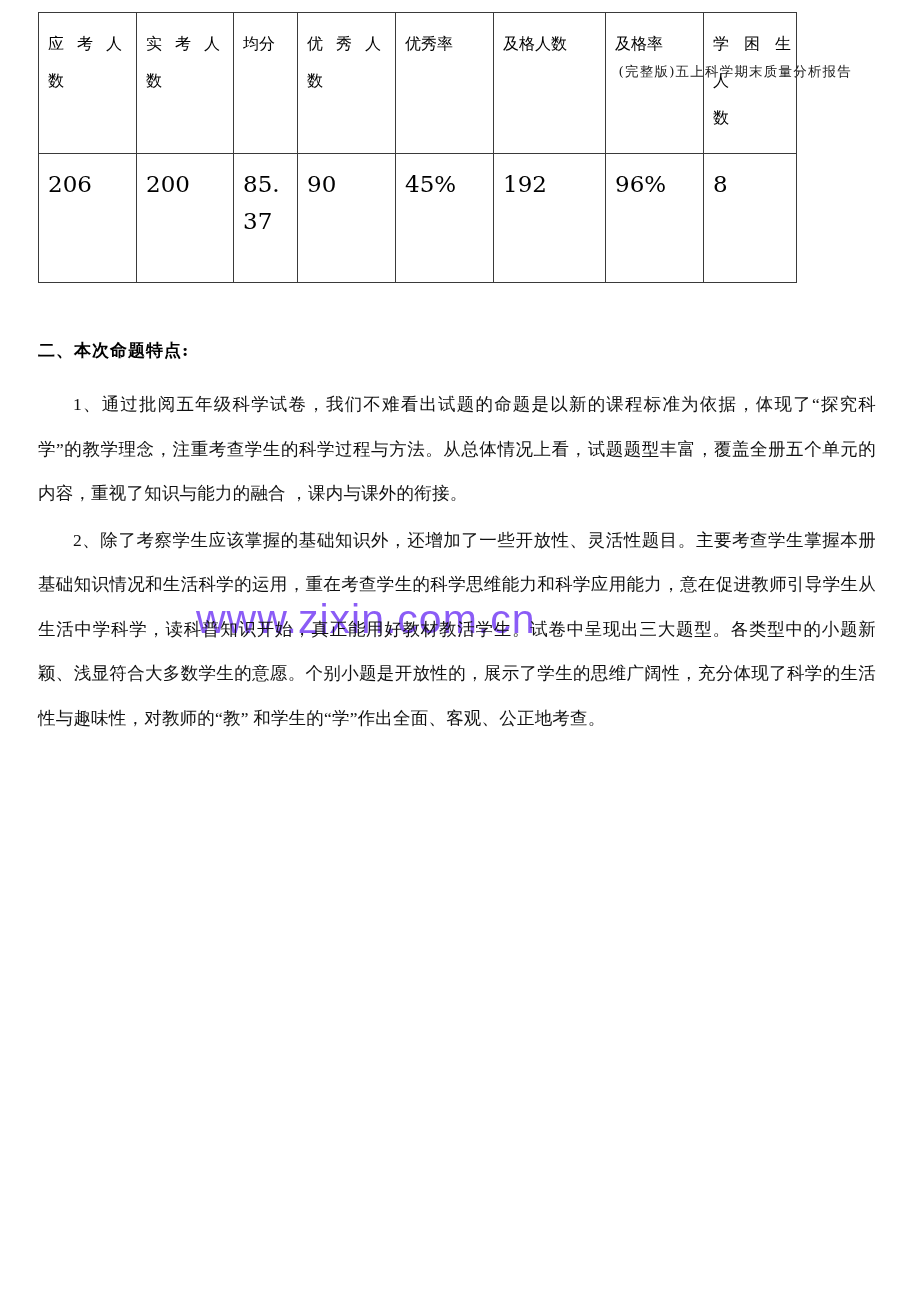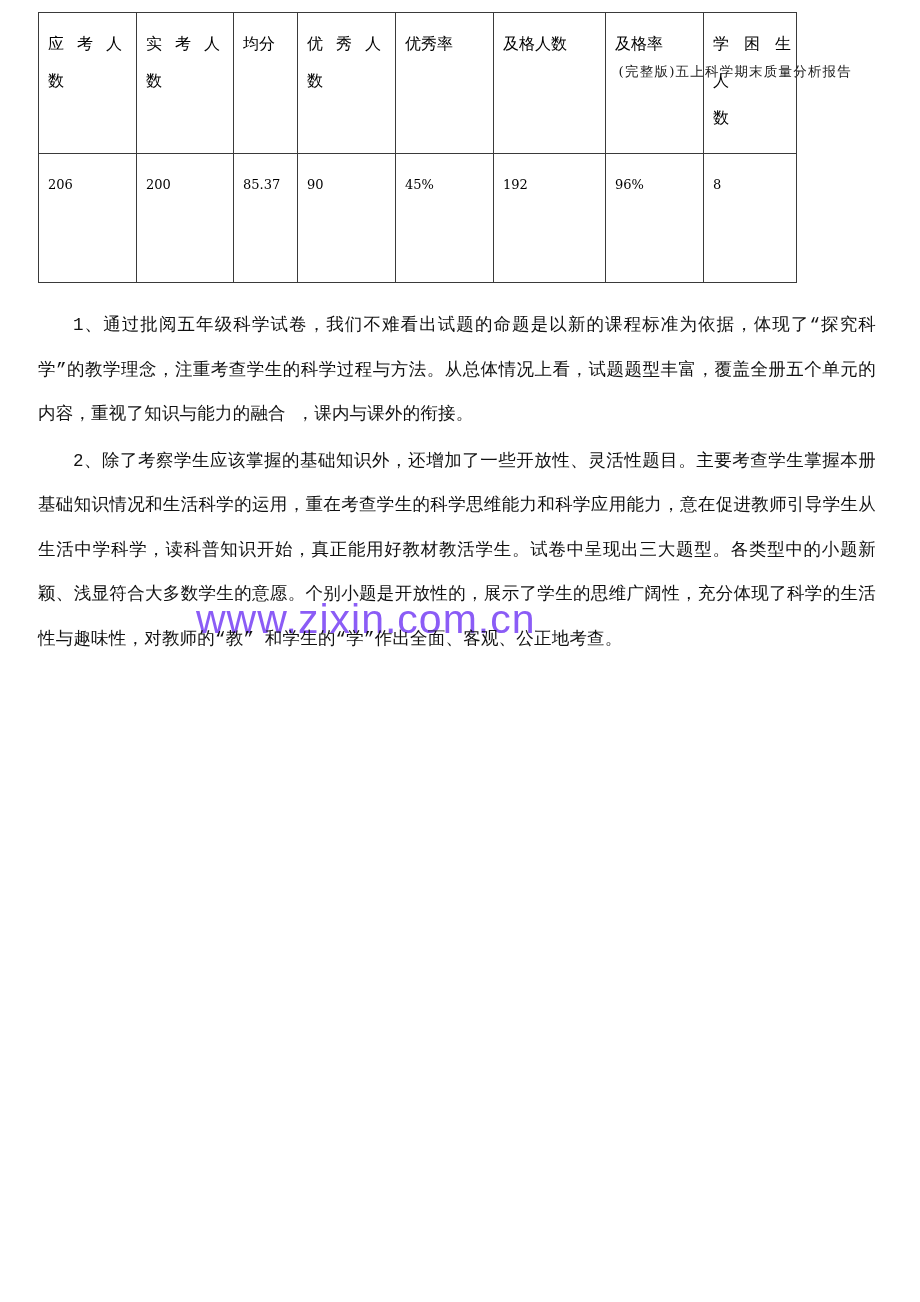--- a/index.html
+++ b/index.html
@@ -98,21 +98,21 @@
     padding: 12px 9px 17px 9px;
     font-weight: normal;
     text-align: left;
     font-size: 16px;
     line-height: 37px;
     color: #000;
     word-break: break-all;
     margin-left: 16px;
   }
   table.grade-table thead td { height: 102px; }
-  table.grade-table tbody td { height: 99px; font-size: 13px; }
+  table.grade-table tbody td { height: 99px; font-size: 23px; }
   .col-0 { width: 98px; }
   .col-1 { width: 97px; }
   .col-2 { width: 64px; }
   .col-3 { width: 98px; }
   .col-4 { width: 98px; }
   .col-5 { width: 112px; }
   .col-6 { width: 98px; }
   .col-7 { width: 93px; }
   .hdr-wrap { display: block; }
   .hdr-spread {
@@ -123,21 +123,21 @@
   }
   .hdr-spread2 {
     display: block;
     text-align: justify;
     text-align-last: justify;
     width: 78px;
   }
 
   
   .body-para {
-    font-family: Liberation Mono, monospace;
+    font-family: Liberation Serif, serif;
     font-size: 17.5px;
     line-height: 44.5px;
     letter-spacing: 0.2px;
     color: #111;
     text-align: justify;
     text-indent: 2em;
     margin: 0;
     width: 838px;
   }
   #para-1 { margin-top: 20px; }
@@ -207,20 +207,21 @@
           <td>85.37</td>
           <td>90</td>
           <td>45%</td>
           <td>192</td>
           <td>96%</td>
           <td>8</td>
         </tr>
       </tbody>
     </table>
 
+    <div class="section-heading" id="sec2-heading">二、本次命题特点:</div>
 
     <p class="body-para" id="para-1">1、通过批阅五年级科学试卷，我们不难看出试题的命题是以新的课程标准为依据，体现了“探究科学”的教学理念，注重考查学生的科学过程与方法。从总体情况上看，试题题型丰富，覆盖全册五个单元的内容，重视了知识与能力的融合 ，课内与课外的衔接。</p>
 
     <p class="body-para" id="para-2">2、除了考察学生应该掌握的基础知识外，还增加了一些开放性、灵活性题目。主要考查学生掌握本册基础知识情况和生活科学的运用，重在考查学生的科学思维能力和科学应用能力，意在促进教师引导学生从生活中学科学，读科普知识开始，真正能用好教材教活学生。试卷中呈现出三大题型。各类型中的小题新颖、浅显符合大多数学生的意愿。个别小题是开放性的，展示了学生的思维广阔性，充分体现了科学的生活性与趣味性，对教师的“教” 和学生的“学”作出全面、客观、公正地考查。</p>
 
 
   </div>
 </div>
 
 </body></html>

